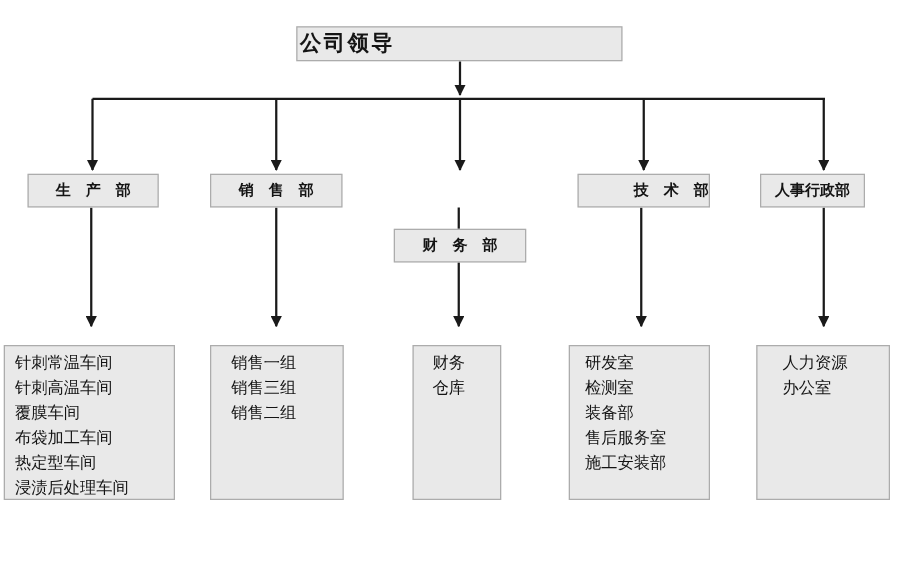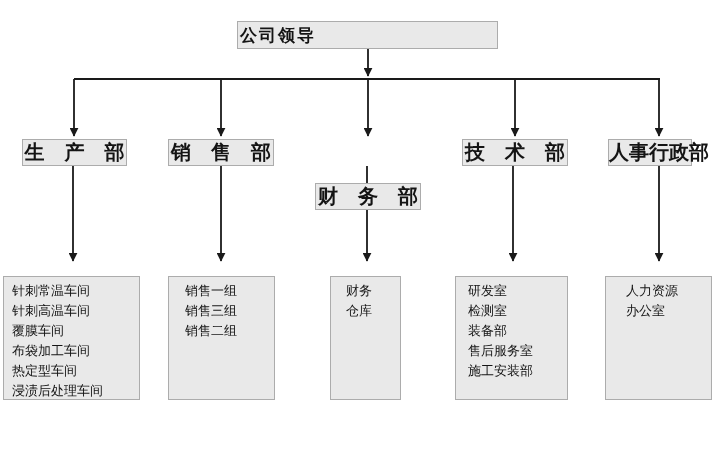--- a/index.html
+++ b/index.html
@@ -19,26 +19,26 @@
     border:1px solid var(--box-border,#acacac);
   }
   .root-box{
     left:237px;top:21px;width:261px;height:28px;
     line-height:26px;
     font-size:17px;font-weight:600;letter-spacing:2px;text-indent:2px;
   }
   .dept-box{
     top:139px;height:27px;
     text-align:center;line-height:25px;
-    font-size:20px;font-weight:600;white-space:nowrap;
+    font-size:12px;font-weight:600;white-space:nowrap;
   }
   .d1{left:22px;width:105px;}
   .d2{left:168px;width:106px;}
   .d3{left:315px;width:106px;margin-top:44px;}
-  .d4{left:462px;width:106px;}
+  .d4{left:462px;width:106px;text-align:right;}
   .d5{left:608px;width:84px;}
   .unit-box{
     top:276px;height:124px;
     padding-top:4px;
     font-size:13px;font-weight:500;
   }
   .unit-line{line-height:20px;white-space:nowrap;}
   .u1{left:3px;width:137px;padding-left:8px;}
   .u2{left:168px;width:107px;padding-left:16px;}
   .u3{left:330px;width:71px;padding-left:15px;}

